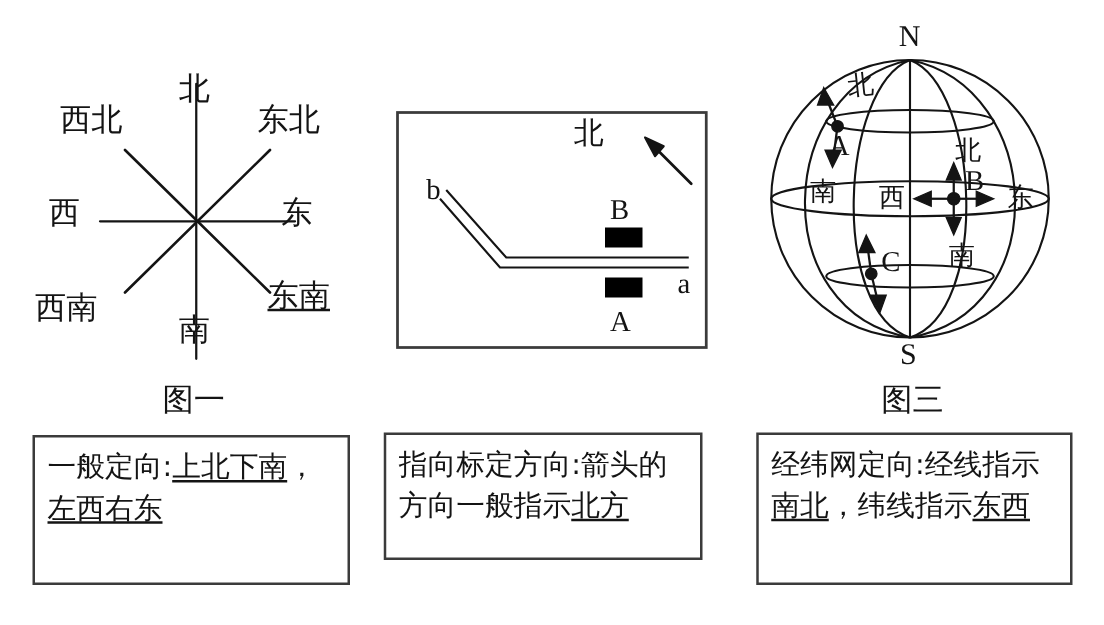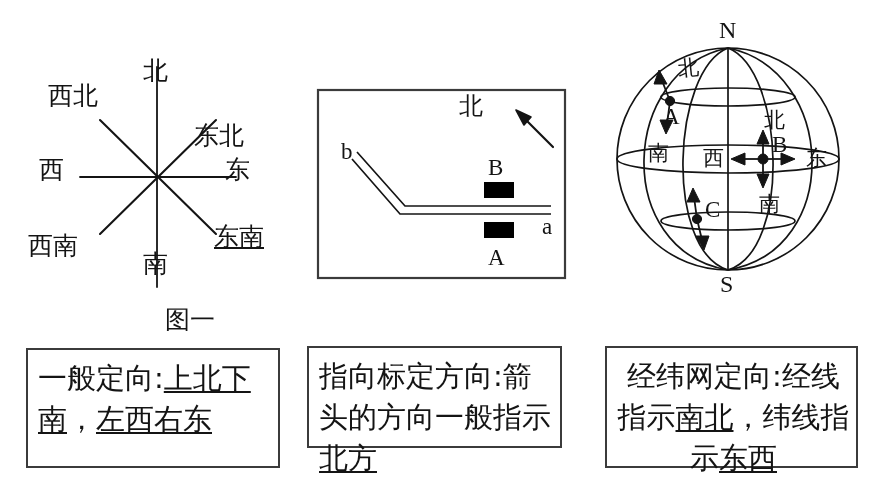--- a/index.html
+++ b/index.html
@@ -73,21 +73,21 @@
     border: 2px solid #3b3b3b;
     background: #ffffff;
     box-sizing: border-box;
   }
   .notebox .note-text {
     position: absolute;
     left: 10px;
     top: 8px;
     right: 6px;
     font-family: "DejaVu Sans", "Liberation Sans", sans-serif;
-    font-size: 29px;
+    font-size: 23px;
     line-height: 1.42;
     color: #141414;
     letter-spacing: 0px;
   }
   .u { text-decoration: underline; text-underline-offset: 3px; }
 </style>
 </head>
 <body>
 
 <div id="canvas">
@@ -146,21 +146,21 @@
 
       <circle cx="697" cy="219" r="4.6"></circle>
       <line x1="697" y1="219" x2="694" y2="197" stroke-width="1.8"></line>
       <polygon points="693,188 700,202 687,202"></polygon>
       <line x1="697" y1="219" x2="702" y2="240" stroke-width="1.8"></line>
       <polygon points="704,250 696,236 709,236"></polygon>
     </g>
   </svg>
 
   <div class="lbl cjk fig1-label" style="left:143px; top:58px;">北</div>
-  <div class="lbl cjk fig1-label" style="left:194px; top:83px;margin-top:40px;">东北</div>
+  <div class="lbl cjk fig1-label" style="left:206px; top:83px;">东北</div>
   <div class="lbl cjk fig1-label" style="left:225px; top:157px;">东</div>
   <div class="lbl cjk fig1-label" style="left:214px; top:224px;text-decoration:underline;">东南</div>
   <div class="lbl cjk fig1-label" style="left:143px; top:251px;">南</div>
   <div class="lbl cjk fig1-label" style="left:28px; top:233px;">西南</div>
   <div class="lbl cjk fig1-label" style="left:39px; top:157px;">西</div>
   <div class="lbl cjk fig1-label" style="left:48px; top:83px;text-align:right;">西北</div>
 
   <div class="lbl cjk fig2-cjk" style="left:459px; top:94px;">北</div>
   <div class="lbl fig2-letter" style="left:341px; top:140px;">b</div>
   <div class="lbl fig2-letter" style="left:542px; top:215px;">a</div>
@@ -176,27 +176,28 @@
   <div class="lbl fig3-letter" style="left:772px; top:133px;">B</div>
   <div class="lbl fig3-letter" style="left:705px; top:198px;">C</div>
 
   <div class="lbl cjk fig3-cjk" style="left:678px; top:58px; transform:rotate(-6deg);">北</div>
   <div class="lbl cjk fig3-cjk" style="left:648px; top:143px;">南</div>
   <div class="lbl cjk fig3-cjk" style="left:764px; top:110px;">北</div>
   <div class="lbl cjk fig3-cjk" style="left:759px; top:194px;">南</div>
   <div class="lbl cjk fig3-cjk" style="left:703px; top:148px;">西</div>
   <div class="lbl cjk fig3-cjk" style="left:806px; top:148px;">东</div>
 
-  <div class="caption" style="left:95px; top:303px; width:120px;text-align:right;">图一</div>
+  <div class="caption" style="left:95px; top:303px; width:120px;">图一</div>
+  <div class="caption" style="left:670px; top:303px; width:120px;">图三</div>
 
   <div class="notebox" style="left:26px; top:348px; width:254px; height:120px;">
     <div class="note-text"><span>一般定向:</span><span class="u">上北下南</span><span>，</span><span class="u">左西右东</span></div>
   </div>
 
   <div class="notebox" style="left:307px; top:346px; width:255px; height:102px;">
     <div class="note-text"><span>指向标定方向:箭头的方向一般指示</span><span class="u">北方</span></div>
   </div>
 
-  <div class="notebox" style="left:605px; top:346px; width:253px; height:122px;text-align:center;">
+  <div class="notebox" style="left:605px; top:346px; width:253px; height:122px;">
     <div class="note-text"><span>经纬网定向:经线指示</span><span class="u">南北</span><span>，纬线指示</span><span class="u">东西</span></div>
   </div>
 
 </div>
 
 </body></html>

